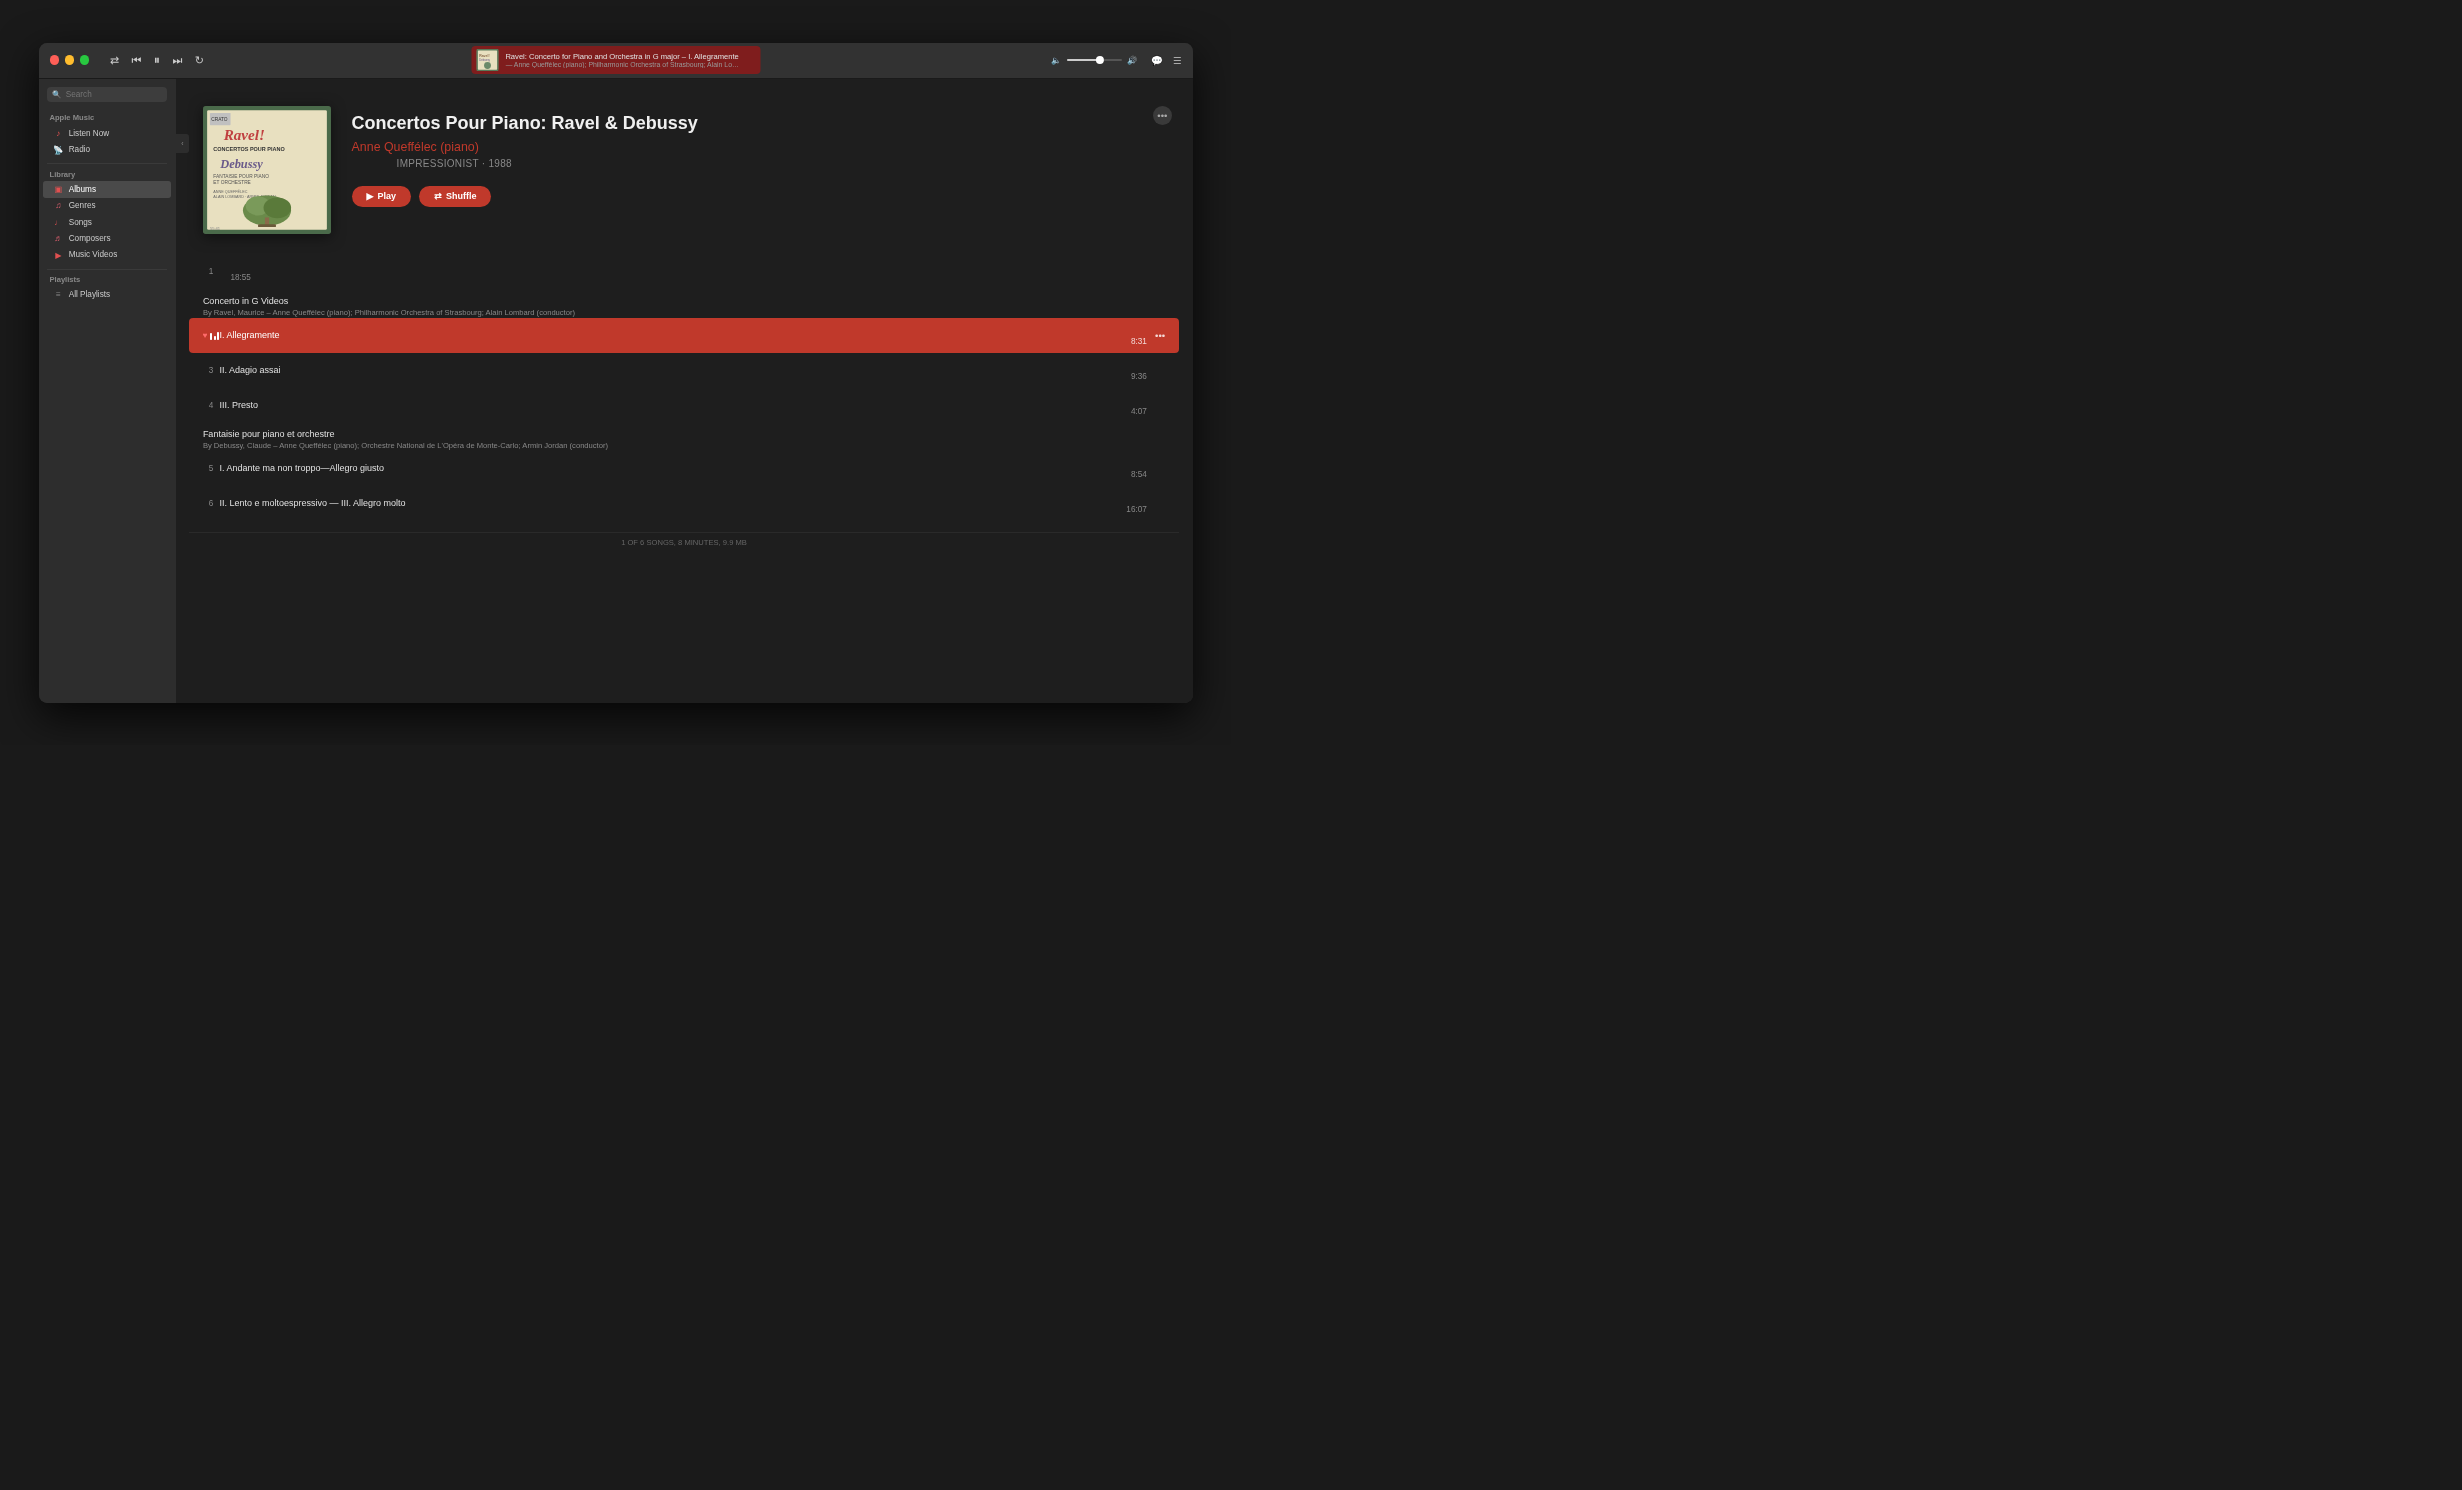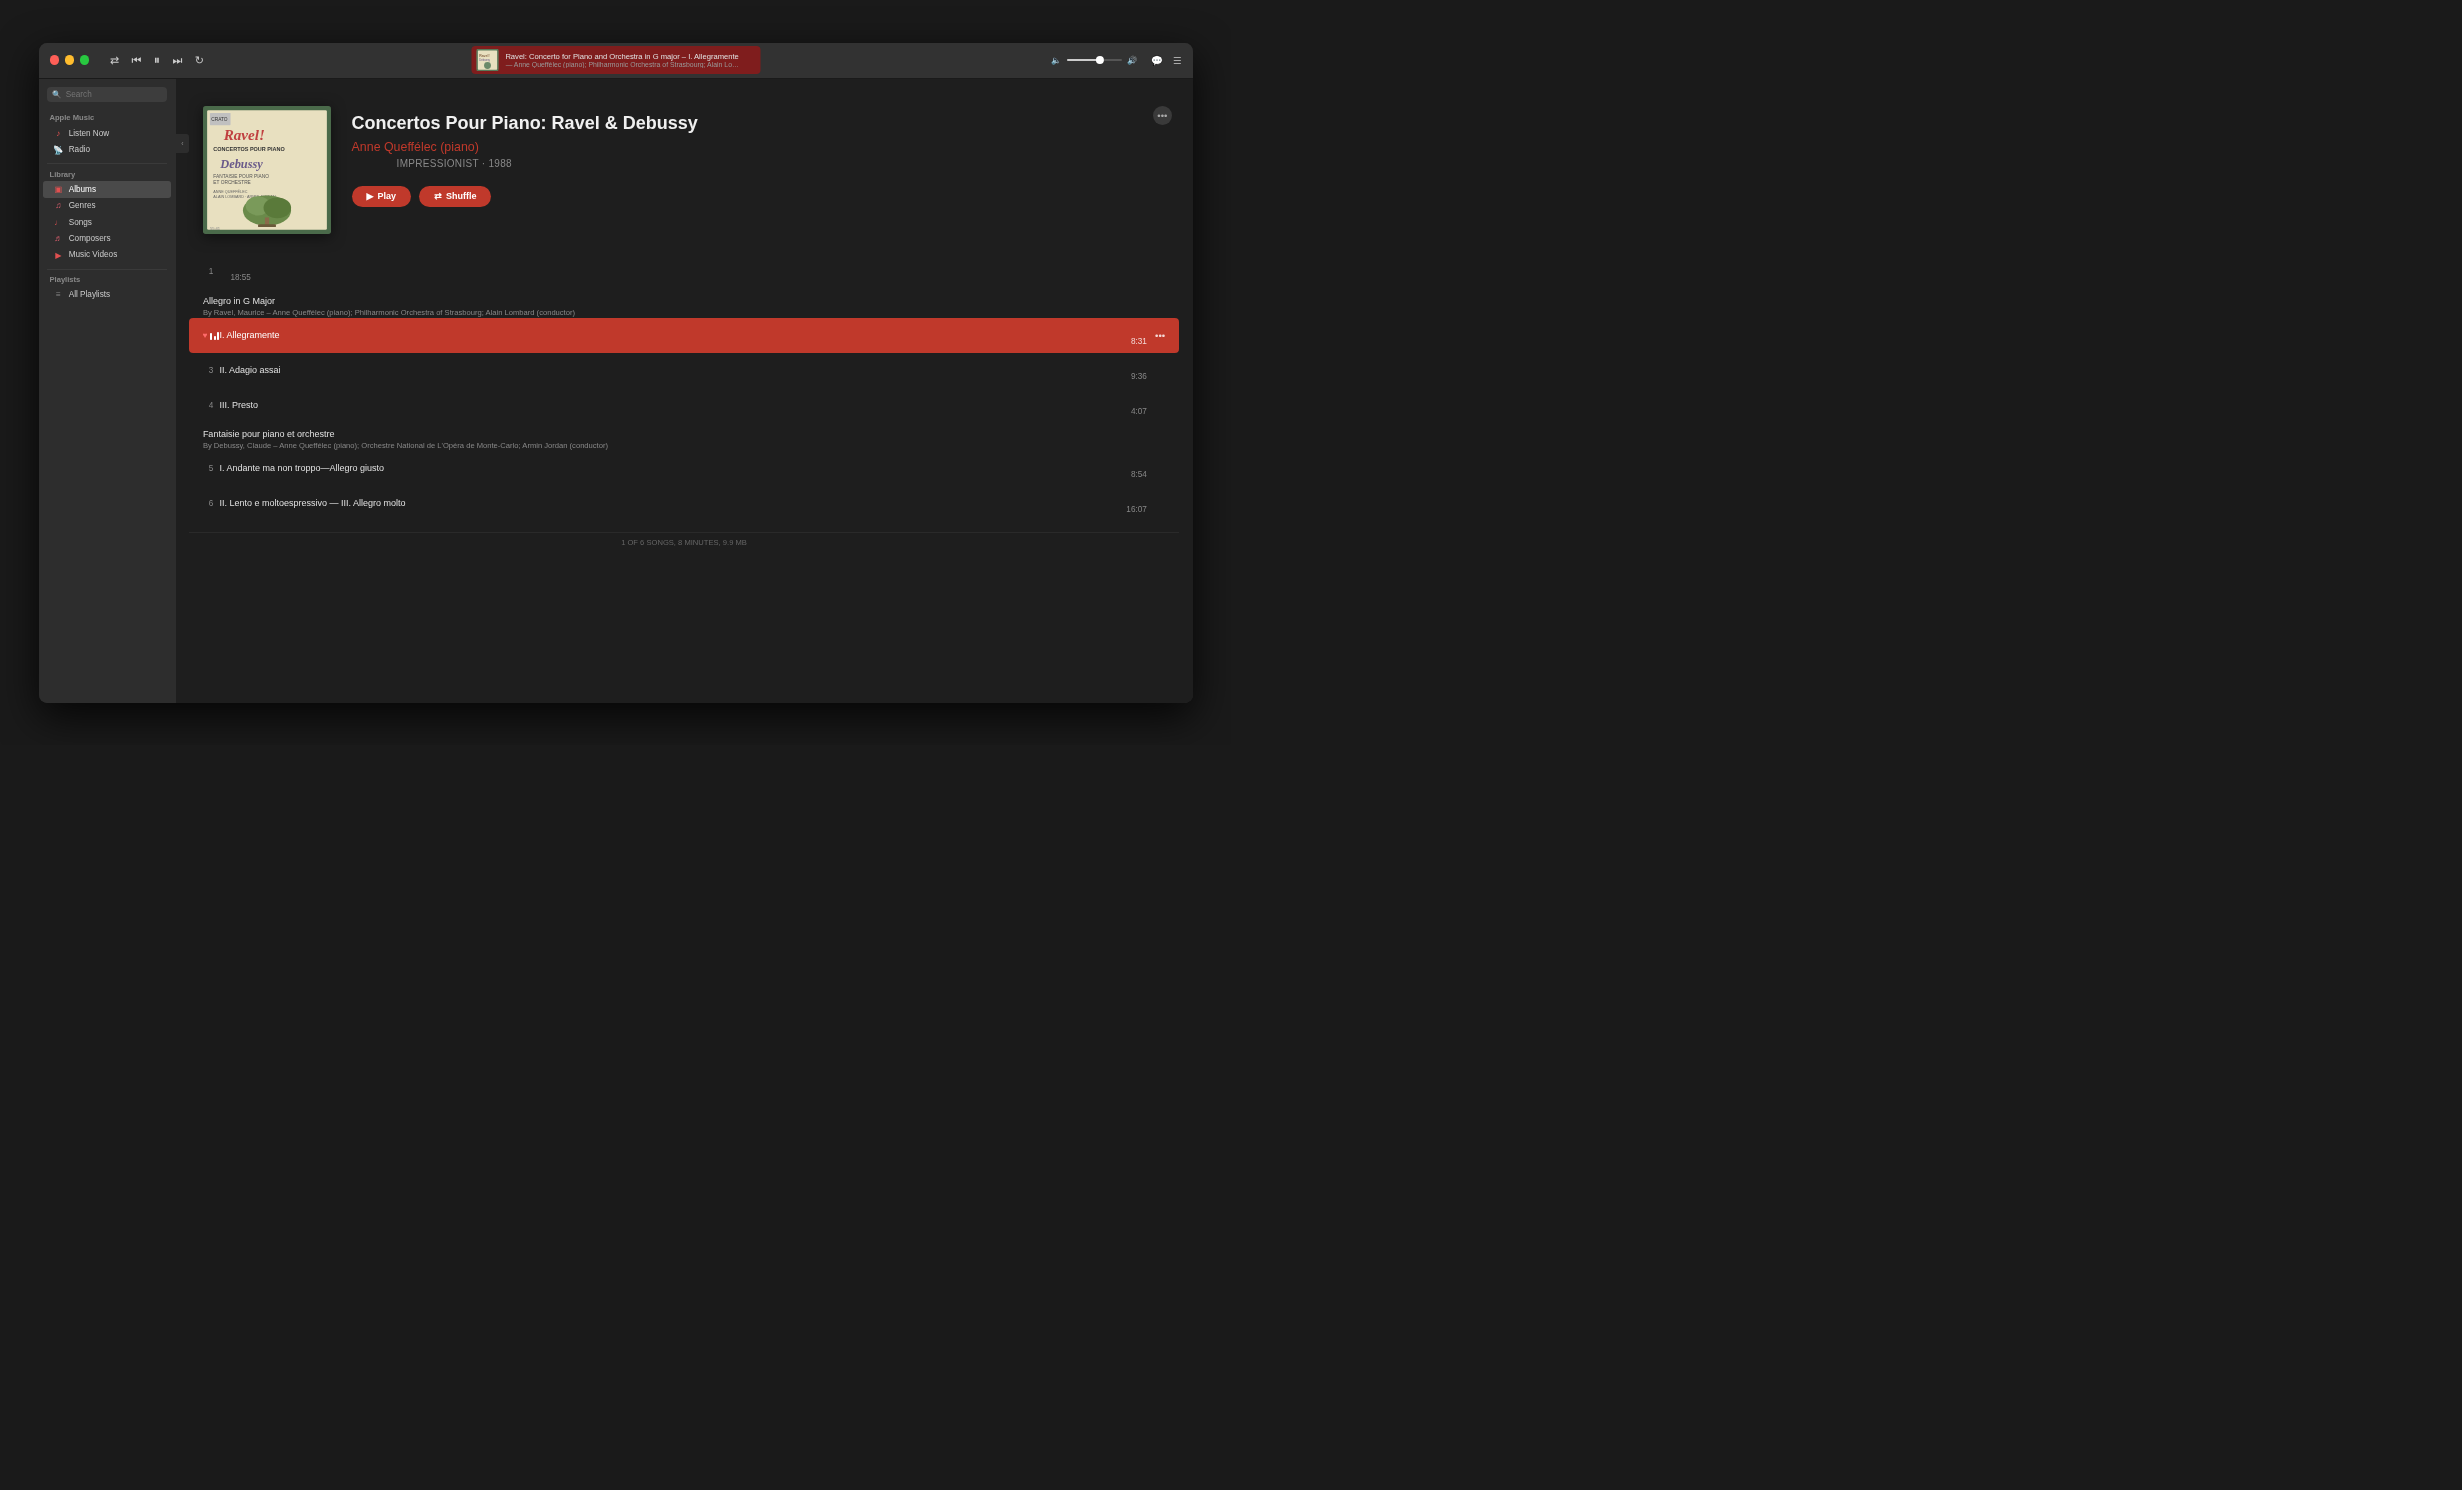--- a/index.html
+++ b/index.html
@@ -668,21 +668,21 @@
           <div>
             <div class="track-item">
               <div class="track-num">1</div>
               <div class="track-duration">18:55</div>
               <div class="track-more">•••</div>
             </div>
           </div>
 
           <div>
             <div style="padding: 6.9px 13.7px 1.4px;">
-              <div style="font-size:9px; color:#e0e0e0; font-weight:500;">Allegro in G Major</div>
+              <div style="font-size:9px; color:#e0e0e0; font-weight:500;">Concerto in G Videos</div>
               <div style="font-size:7.6px; color:#888; margin-top:1.4px;">By Ravel, Maurice – Anne Queffélec (piano); Philharmonic Orchestra of Strasbourg; Alain Lombard (conductor)</div>
             </div>
 
             <div class="track-item playing">
               <div class="track-playing-icon">
                 <span class="heart-icon">♥</span>
                 <div class="bars-icon">
                   <div class="bar" style="height:6.9px;"></div>
                   <div class="bar" style="height:4.1px;"></div>
                   <div class="bar" style="height:8.2px;"></div>

